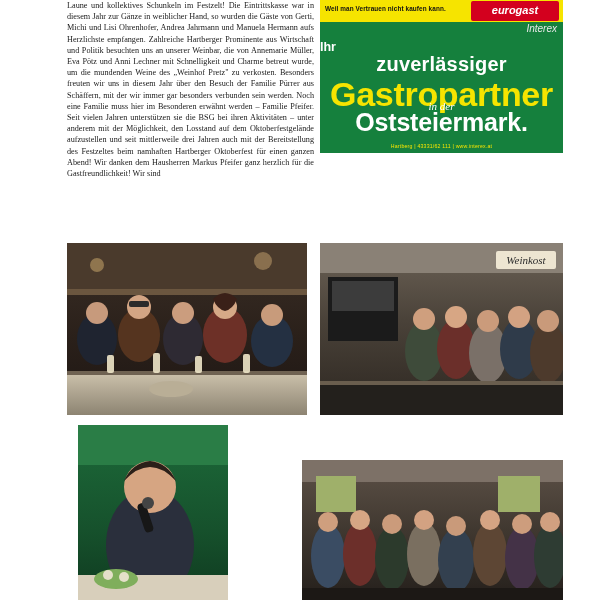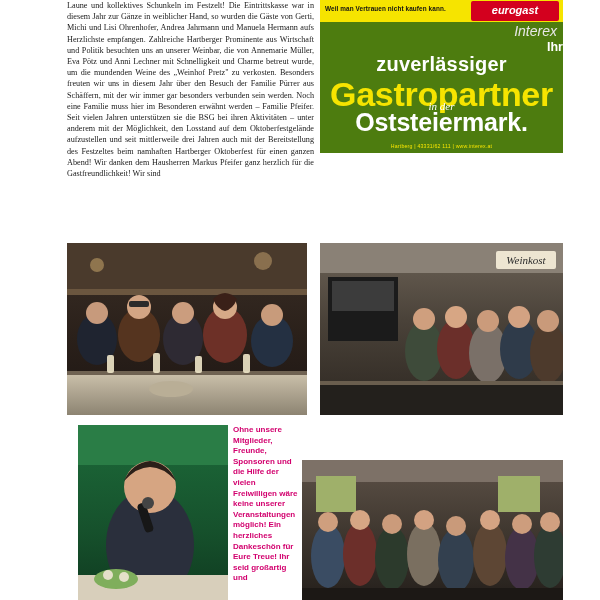--- a/index.html
+++ b/index.html
@@ -44,21 +44,21 @@
     color: #1a1a1a;
   }
 
   
   .ad {
     position: absolute;
     left: 305px;
     top: 0px;
     width: 243px;
     height: 153px;
-    background: #4d7c0f;
+    background: #15803d;
     overflow: hidden;
   }
   .ad-topbar {
     position: absolute;
     left: 0; top: 0;
     width: 243px;
     height: 22px;
     background: #f6e400;
   }
   .ad-topbar-text {
@@ -95,29 +95,29 @@
     font-size: 11px;
     font-weight: bold;
     font-style: italic;
     color: #fff;
   }
   .ad-sub {
     position: absolute;
     right: 6px;
     top: 23px;
     font-family: "Liberation Sans", sans-serif;
-    font-size: 14px;
+    font-size: 10px;
     font-style: italic;
     color: #e8e8e8;
   }
   .ad-line1 {
     position: absolute;
     left: 0; top: 40px;
     width: 243px;
-    text-align: right;
+    text-align: left;
     font-family: "Liberation Sans", sans-serif;
     font-size: 12.5px;
     font-weight: bold;
     color: #fff;
   }
   .ad-line2 {
     position: absolute;
     left: 0; top: 53px;
     width: 243px;
     text-align: center;
@@ -336,21 +336,20 @@
       <rect x="62" y="78" width="9" height="30" rx="4" fill="#171717" transform="rotate(-18 66 90)"></rect>
       <circle cx="70" cy="78" r="6" fill="#444"></circle>
 
       <rect x="0" y="150" width="150" height="25" fill="#d8cfbb"></rect>
       <ellipse cx="38" cy="154" rx="22" ry="10" fill="#7fae5c"></ellipse>
       <circle cx="30" cy="150" r="5" fill="#e4e0c9"></circle>
       <circle cx="46" cy="152" r="5" fill="#e4e0c9"></circle>
     </svg>
   </div>
 
-  <div class="caption">Ohne unsere Mitglieder, Freunde, Sponsoren und die Hilfe der vielen Freiwilligen wäre keine unserer Veranstaltungen möglich! Ein herzliches Dankeschön für Eure Treue! Ihr seid großartig und</div>
 
   <div class="photo" id="photo-4">
     <svg class="sky" viewBox="0 0 261 140" preserveAspectRatio="none">
       <defs>
         <linearGradient id="p4bg" x1="0" y1="0" x2="0" y2="1">
           <stop offset="0%" stop-color="#5e5248"></stop>
           <stop offset="50%" stop-color="#403830"></stop>
           <stop offset="100%" stop-color="#241f1b"></stop>
         </linearGradient>
       </defs>

